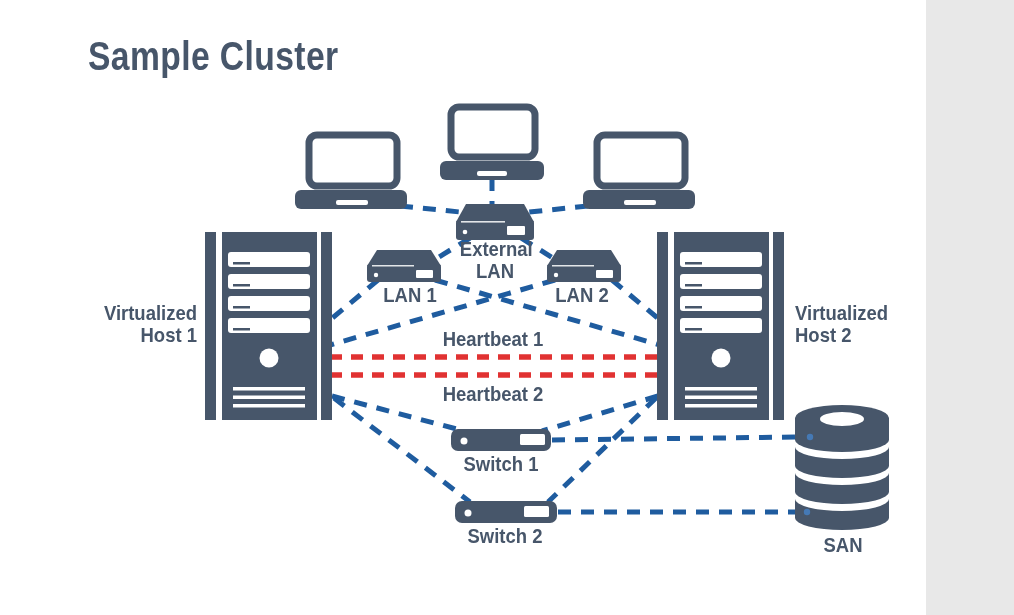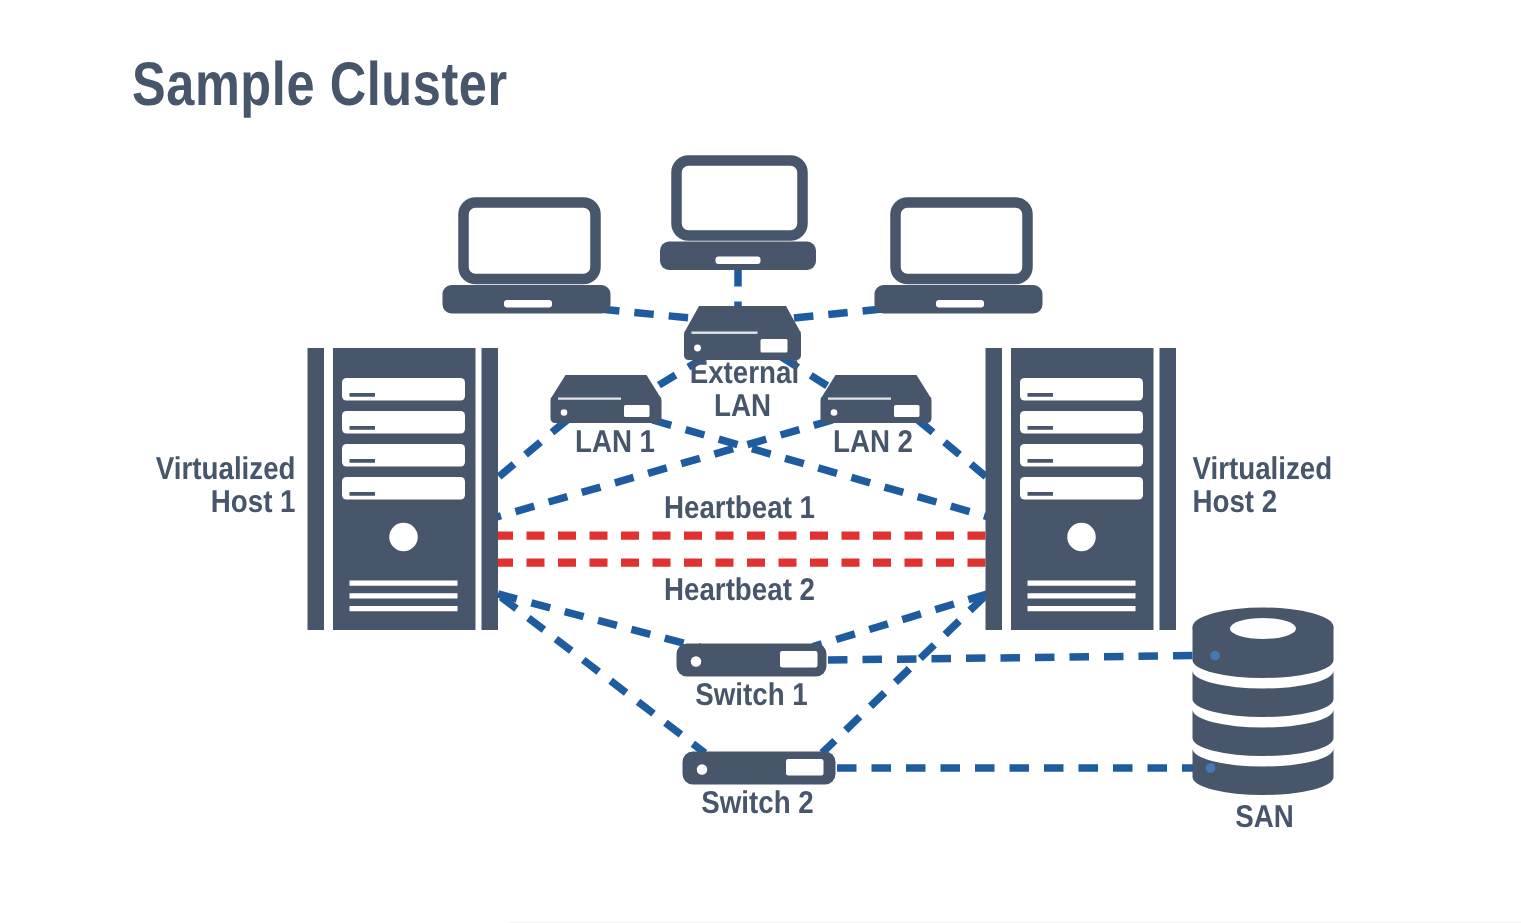--- a/index.html
+++ b/index.html
@@ -4,21 +4,21 @@
 <style>
   :root{
     --slate:#47566A;
     --link-blue:#1F5C9F;
     --heartbeat-red:#E13232;
     --background:#FFFFFF;
   }
   html,body{margin:0;padding:0;}
   body{background:#e8e8e8;font-family:"Liberation Sans",sans-serif;}
   .canvas{
-    position:relative;width:1014px;height:615px;
+    position:relative;width:926px;height:615px;
     background:var(--background);overflow:hidden;
   }
   svg{position:absolute;left:0;top:0;}
   .fill-slate{fill:var(--slate);}
   .screen{fill:#ffffff;stroke:var(--slate);stroke-width:7;}
   .blue-link{stroke:var(--link-blue);stroke-width:5;stroke-dasharray:13 10;fill:none;}
   .red-link{stroke:var(--heartbeat-red);stroke-width:5.5;stroke-dasharray:12 9;fill:none;}
   .san-dot{fill:#4579B5;}
   .label{
     position:absolute;color:var(--slate);font-weight:bold;

